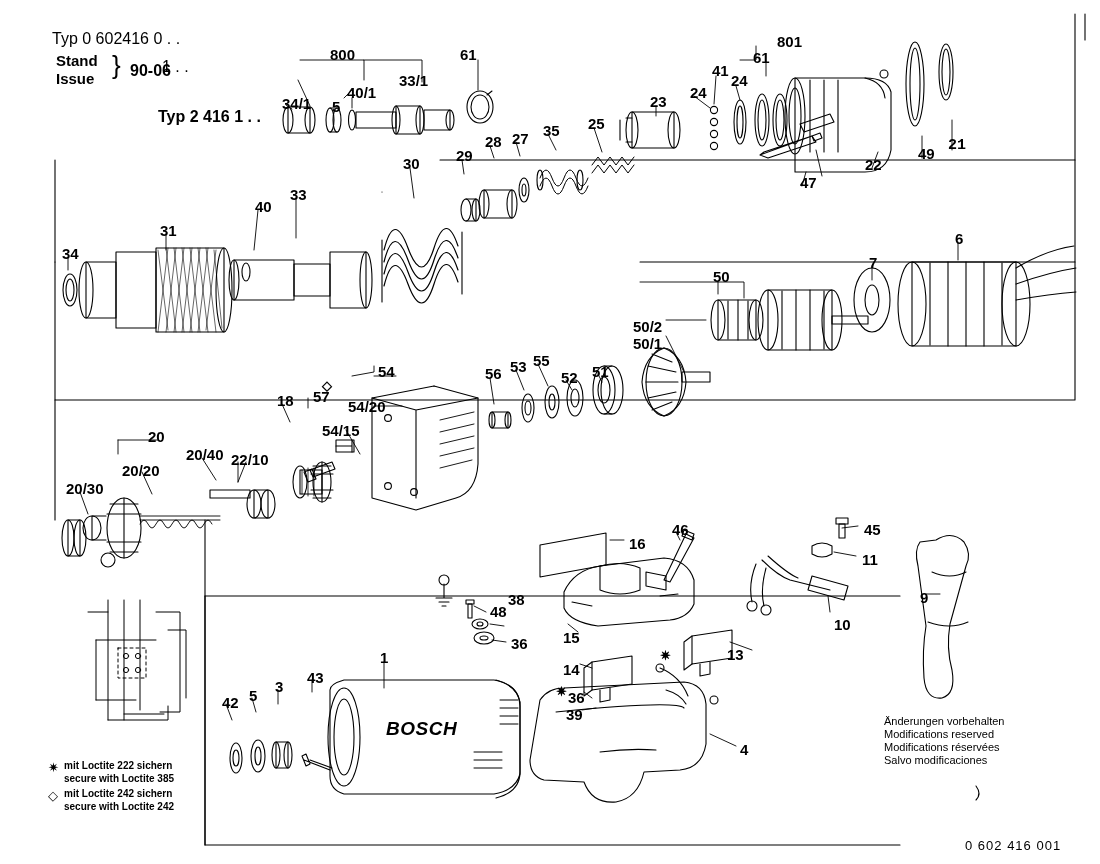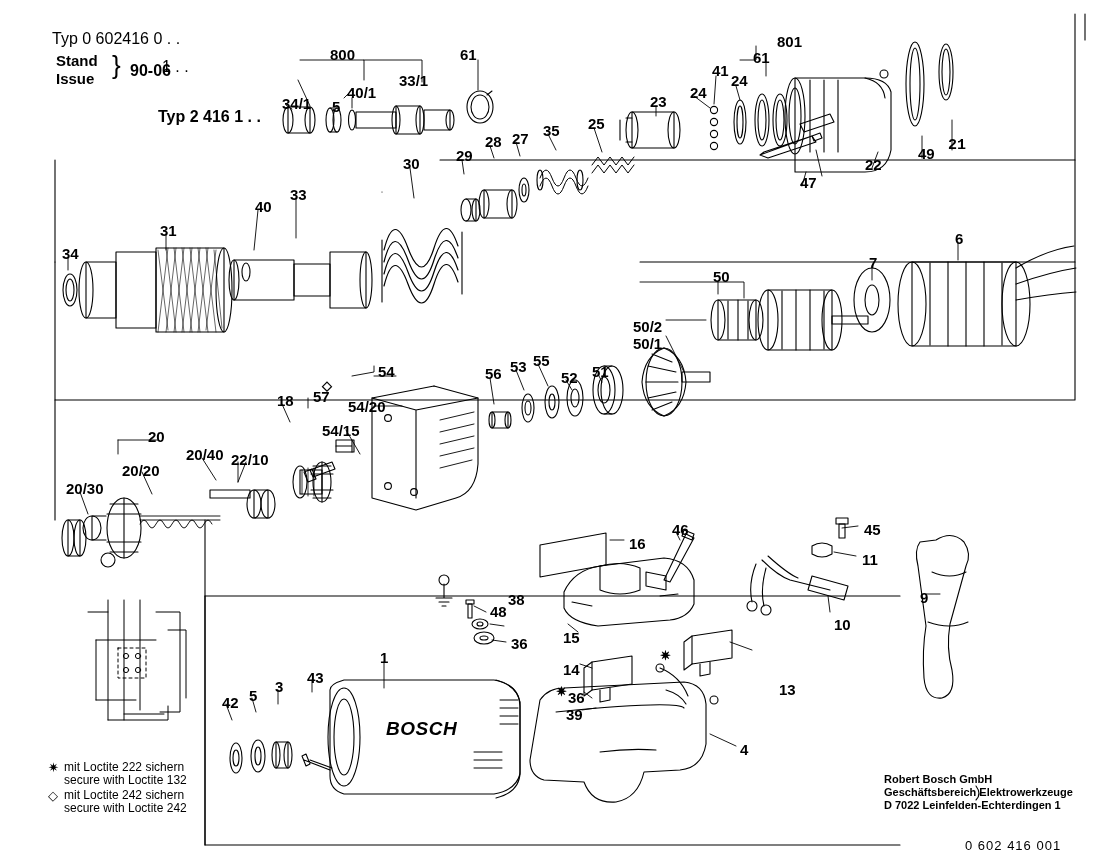--- a/index.html
+++ b/index.html
@@ -2,21 +2,21 @@
 <html><head>
 <meta charset="utf-8">
 <style>
   html,body{margin:0;padding:0;background:#ffffff;}
   body{width:1100px;height:864px;position:relative;font-family:"Liberation Sans",sans-serif;color:#000;}
   #sheet{position:absolute;inset:0;width:1100px;height:864px;overflow:hidden;}
   .lbl{position:absolute;font-family:"Liberation Sans",sans-serif;font-weight:bold;white-space:nowrap;}
   .n{font-size:15px;}
   .hdr-main{font-size:16px;font-weight:normal;}
   .hdr-sub{font-size:15px;font-weight:bold;}
-  .small{font-size:12px;font-weight:normal;}
+  .small{font-size:10px;font-weight:bold;}
   .footer-note{position:absolute;font-size:11px;line-height:13px;font-family:"Liberation Sans",sans-serif;}
   .bold{font-weight:bold;}
   svg{position:absolute;left:0;top:0;}
 </style>
 </head>
 <body>
 
 <div id="sheet">
 
   <svg width="1100" height="864" viewBox="0 0 1100 864">
@@ -398,30 +398,31 @@
     <span>Typ</span> <span>2 416 1 . .</span>
   </div>
 
   <div class="lbl" style="left:386px;top:718px;font-size:19px;font-style:italic;letter-spacing:0.5px;">BOSCH</div>
 
   <div class="lbl" style="left:965px;top:838px;font-size:13px;font-weight:normal;letter-spacing:1px;">0 602 416 001</div>
 
   <div style="position:absolute;left:48px;top:760px;">
     <div style="position:absolute;left:0;top:0;font-size:13px;">✷</div>
     <div class="lbl small" style="left:16px;top:0;position:absolute;">mit Loctite 222 sichern</div>
-    <div class="lbl small" style="left:16px;top:13px;position:absolute;">secure with Loctite 132</div>
+    <div class="lbl small" style="left:16px;top:13px;position:absolute;">secure with Loctite 385</div>
     <div style="position:absolute;left:0;top:28px;font-size:13px;">◇</div>
     <div class="lbl small" style="left:16px;top:28px;position:absolute;">mit Loctite 242 sichern</div>
     <div class="lbl small" style="left:16px;top:41px;position:absolute;">secure with Loctite 242</div>
   </div>
 
-  <div class="footer-note bold" style="left:884px;top:773px;">
-    <div>Robert Bosch GmbH</div>
-    <div>Geschäftsbereich Elektrowerkzeuge</div>
-    <div>D 7022 Leinfelden-Echterdingen 1</div>
+  <div class="footer-note" style="left:884px;top:715px;">
+    <div>Änderungen vorbehalten</div>
+    <div>Modifications reserved</div>
+    <div>Modifications réservées</div>
+    <div>Salvo modificaciones</div>
   </div>
 
   <div id="callouts">
       <div class="lbl n" style="left: 330px; top: 46px;">800</div>
       <div class="lbl n" style="left: 460px; top: 46px;">61</div>
       <div class="lbl n" style="left: 751px; top: 33px; margin-left: 26px;">801</div>
       <div class="lbl n" style="left: 753px; top: 49px;">61</div>
       <div class="lbl n" style="left: 712px; top: 62px;">41</div>
       <div class="lbl n" style="left: 347px; top: 84px;">40/1</div>
       <div class="lbl n" style="left: 399px; top: 72px;">33/1</div>
@@ -464,21 +465,21 @@
       <div class="lbl n" style="left: 186px; top: 446px;">20/40</div>
       <div class="lbl n" style="left: 122px; top: 462px;">20/20</div>
       <div class="lbl n" style="left: 66px; top: 480px;">20/30</div>
       <div class="lbl n" style="left: 629px; top: 535px;">16</div>
       <div class="lbl n" style="left: 672px; top: 521px;">46</div>
       <div class="lbl n" style="left: 864px; top: 521px;">45</div>
       <div class="lbl n" style="left: 862px; top: 551px;">11</div>
       <div class="lbl n" style="left: 834px; top: 616px;">10</div>
       <div class="lbl n" style="left: 920px; top: 589px;">9</div>
       <div class="lbl n" style="left: 563px; top: 629px;">15</div>
-      <div class="lbl n" style="left: 779px; top: 646px; margin-top: 35px;">13</div>
+      <div class="lbl n" style="left: 727px; top: 646px;">13</div>
       <div class="lbl n" style="left: 563px; top: 661px;">14</div>
       <div class="lbl n" style="left: 568px; top: 689px;">36</div>
       <div class="lbl n" style="left: 566px; top: 706px;">39</div>
       <div class="lbl n" style="left: 740px; top: 741px;">4</div>
       <div class="lbl n" style="left: 380px; top: 649px;">1</div>
       <div class="lbl n" style="left: 490px; top: 603px;">48</div>
       <div class="lbl n" style="left: 508px; top: 591px;">38</div>
       <div class="lbl n" style="left: 511px; top: 635px;">36</div>
       <div class="lbl n" style="left: 307px; top: 669px;">43</div>
       <div class="lbl n" style="left: 275px; top: 678px;">3</div>

